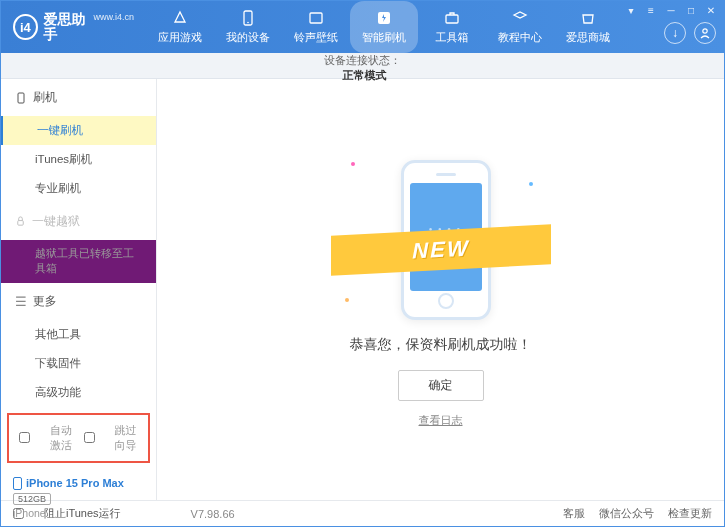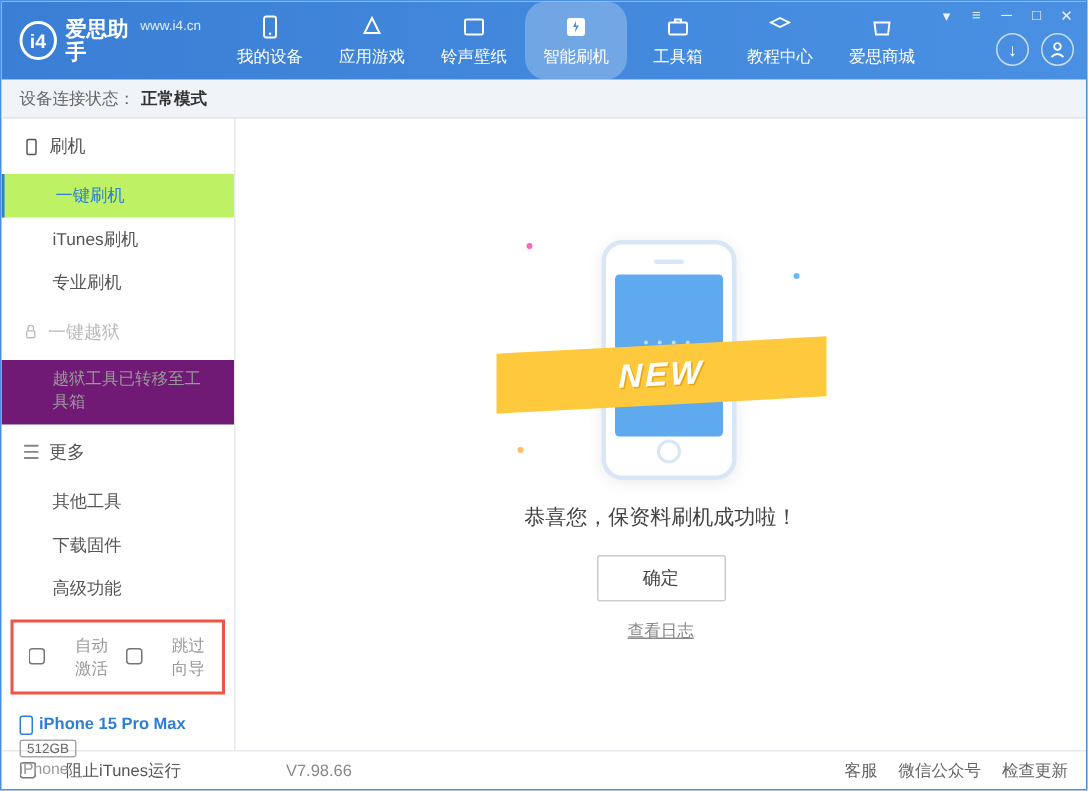--- a/index.html
+++ b/index.html
@@ -16,31 +16,31 @@
 .nav-item { width: 68px; display: flex; flex-direction: column; align-items: center; justify-content: center; cursor: pointer; font-size: 11px; }
 .nav-item.active { background: rgba(255,255,255,0.25); border-radius: 14px; }
 .nav-icon { width: 18px; height: 18px; margin-bottom: 3px; display: flex; align-items: center; justify-content: center; }
 .header-right { position: absolute; right: 8px; top: 0; height: 100%; display: flex; align-items: center; gap: 6px; }
 .win-controls { position: absolute; right: 6px; top: 4px; display: flex; gap: 6px; font-size: 10px; opacity: 0.9; }
 .win-btn { cursor: pointer; width: 14px; text-align: center; }
 .header-circles { display: flex; gap: 8px; margin-top: 12px; }
 .hc { width: 22px; height: 22px; border: 1.5px solid rgba(255,255,255,0.7); border-radius: 50%; display: flex; align-items: center; justify-content: center; cursor: pointer; font-size: 12px; }
 
 
-.status-bar { height: 26px; background: #f0f3f7; border-bottom: 1px solid #e0e5ec; display: flex; align-items: center; padding: 0 12px; font-size: 11px; color: #666; }
+.status-bar { height: 26px; background: #f0f3f7; border-bottom: 1px solid #e0e5ec; display: flex; align-items: center; padding: 0 12px; font-size: 11px; color: #666; flex-direction: column; }
 .status-val { color: #333; font-weight: bold; margin-left: 4px; }
 
 
 .body { display: flex; height: calc(100% - 52px - 26px - 26px); }
 
 
 .sidebar { width: 156px; border-right: 1px solid #e6e9ed; display: flex; flex-direction: column; font-size: 12px; position: relative; }
 .sb-section { padding: 10px 14px; display: flex; align-items: center; gap: 6px; color: #555; cursor: pointer; }
 .sb-item { padding: 7px 14px 7px 34px; color: #555; cursor: pointer; font-size: 11.5px; }
-.sb-item.active { background: #bef264; color: #2d7fd6; border-left: 2px solid #2d7fd6; }
+.sb-item.active { background: #fef9c3; color: #2d7fd6; border-left: 2px solid #2d7fd6; }
 .sb-lock { color: #bbb; }
 .sb-note { padding: 6px 14px 6px 34px; font-size: 11px; color: #999; background: #701a75; line-height: 1.4; }
 .sb-more-icon { font-size: 13px; color: #888; }
 .sb-bottom { margin-top: auto; }
 .sb-checks { border: 2px solid #e54; padding: 8px 10px; margin: 6px; display: flex; gap: 10px; font-size: 11px; color: #999; }
 .chk { display: flex; align-items: center; gap: 20px; justify-content: flex-end; }
 .chk input { width: 11px; height: 11px; }
 .device-info { padding: 8px 12px; font-size: 11px; color: #2d7fd6; }
 .device-name { display: flex; align-items: center; gap: 4px; font-weight: bold; }
 .device-phone-icon { width: 9px; height: 13px; border: 1.5px solid #2d7fd6; border-radius: 2px; }
@@ -91,33 +91,33 @@
     <div class="logo-circle">i4</div>
     <div class="logo-text">
       <div class="logo-title">爱思助手</div>
       <div class="logo-url">www.i4.cn</div>
     </div>
   </div>
   <div class="nav">
     <div class="nav-item">
       <span class="nav-icon">
           <svg width="16" height="16" viewBox="0 0 16 16">
+            <path d="M8 2 L13 12 L3 12 Z" fill="none" stroke="#fff" stroke-width="1.3"></path>
+          </svg>
+        </span>
+      <span>应用游戏</span>
+    </div>
+    <div class="nav-item">
+      <span class="nav-icon">
+          <svg width="16" height="16" viewBox="0 0 16 16">
             <rect x="4" y="1" width="8" height="14" rx="1.5" fill="none" stroke="#fff" stroke-width="1.3"></rect>
             <circle cx="8" cy="12.5" r="0.8" fill="#fff"></circle>
           </svg>
         </span>
       <span>我的设备</span>
-    </div>
-    <div class="nav-item">
-      <span class="nav-icon">
-          <svg width="16" height="16" viewBox="0 0 16 16">
-            <path d="M8 2 L13 12 L3 12 Z" fill="none" stroke="#fff" stroke-width="1.3"></path>
-          </svg>
-        </span>
-      <span>应用游戏</span>
     </div>
     <div class="nav-item">
       <span class="nav-icon">
           <svg width="16" height="16" viewBox="0 0 16 16">
             <rect x="2" y="3" width="12" height="10" rx="1" fill="none" stroke="#fff" stroke-width="1.3"></rect>
           </svg>
         </span>
       <span>铃声壁纸</span>
     </div>
     <div class="nav-item active">

